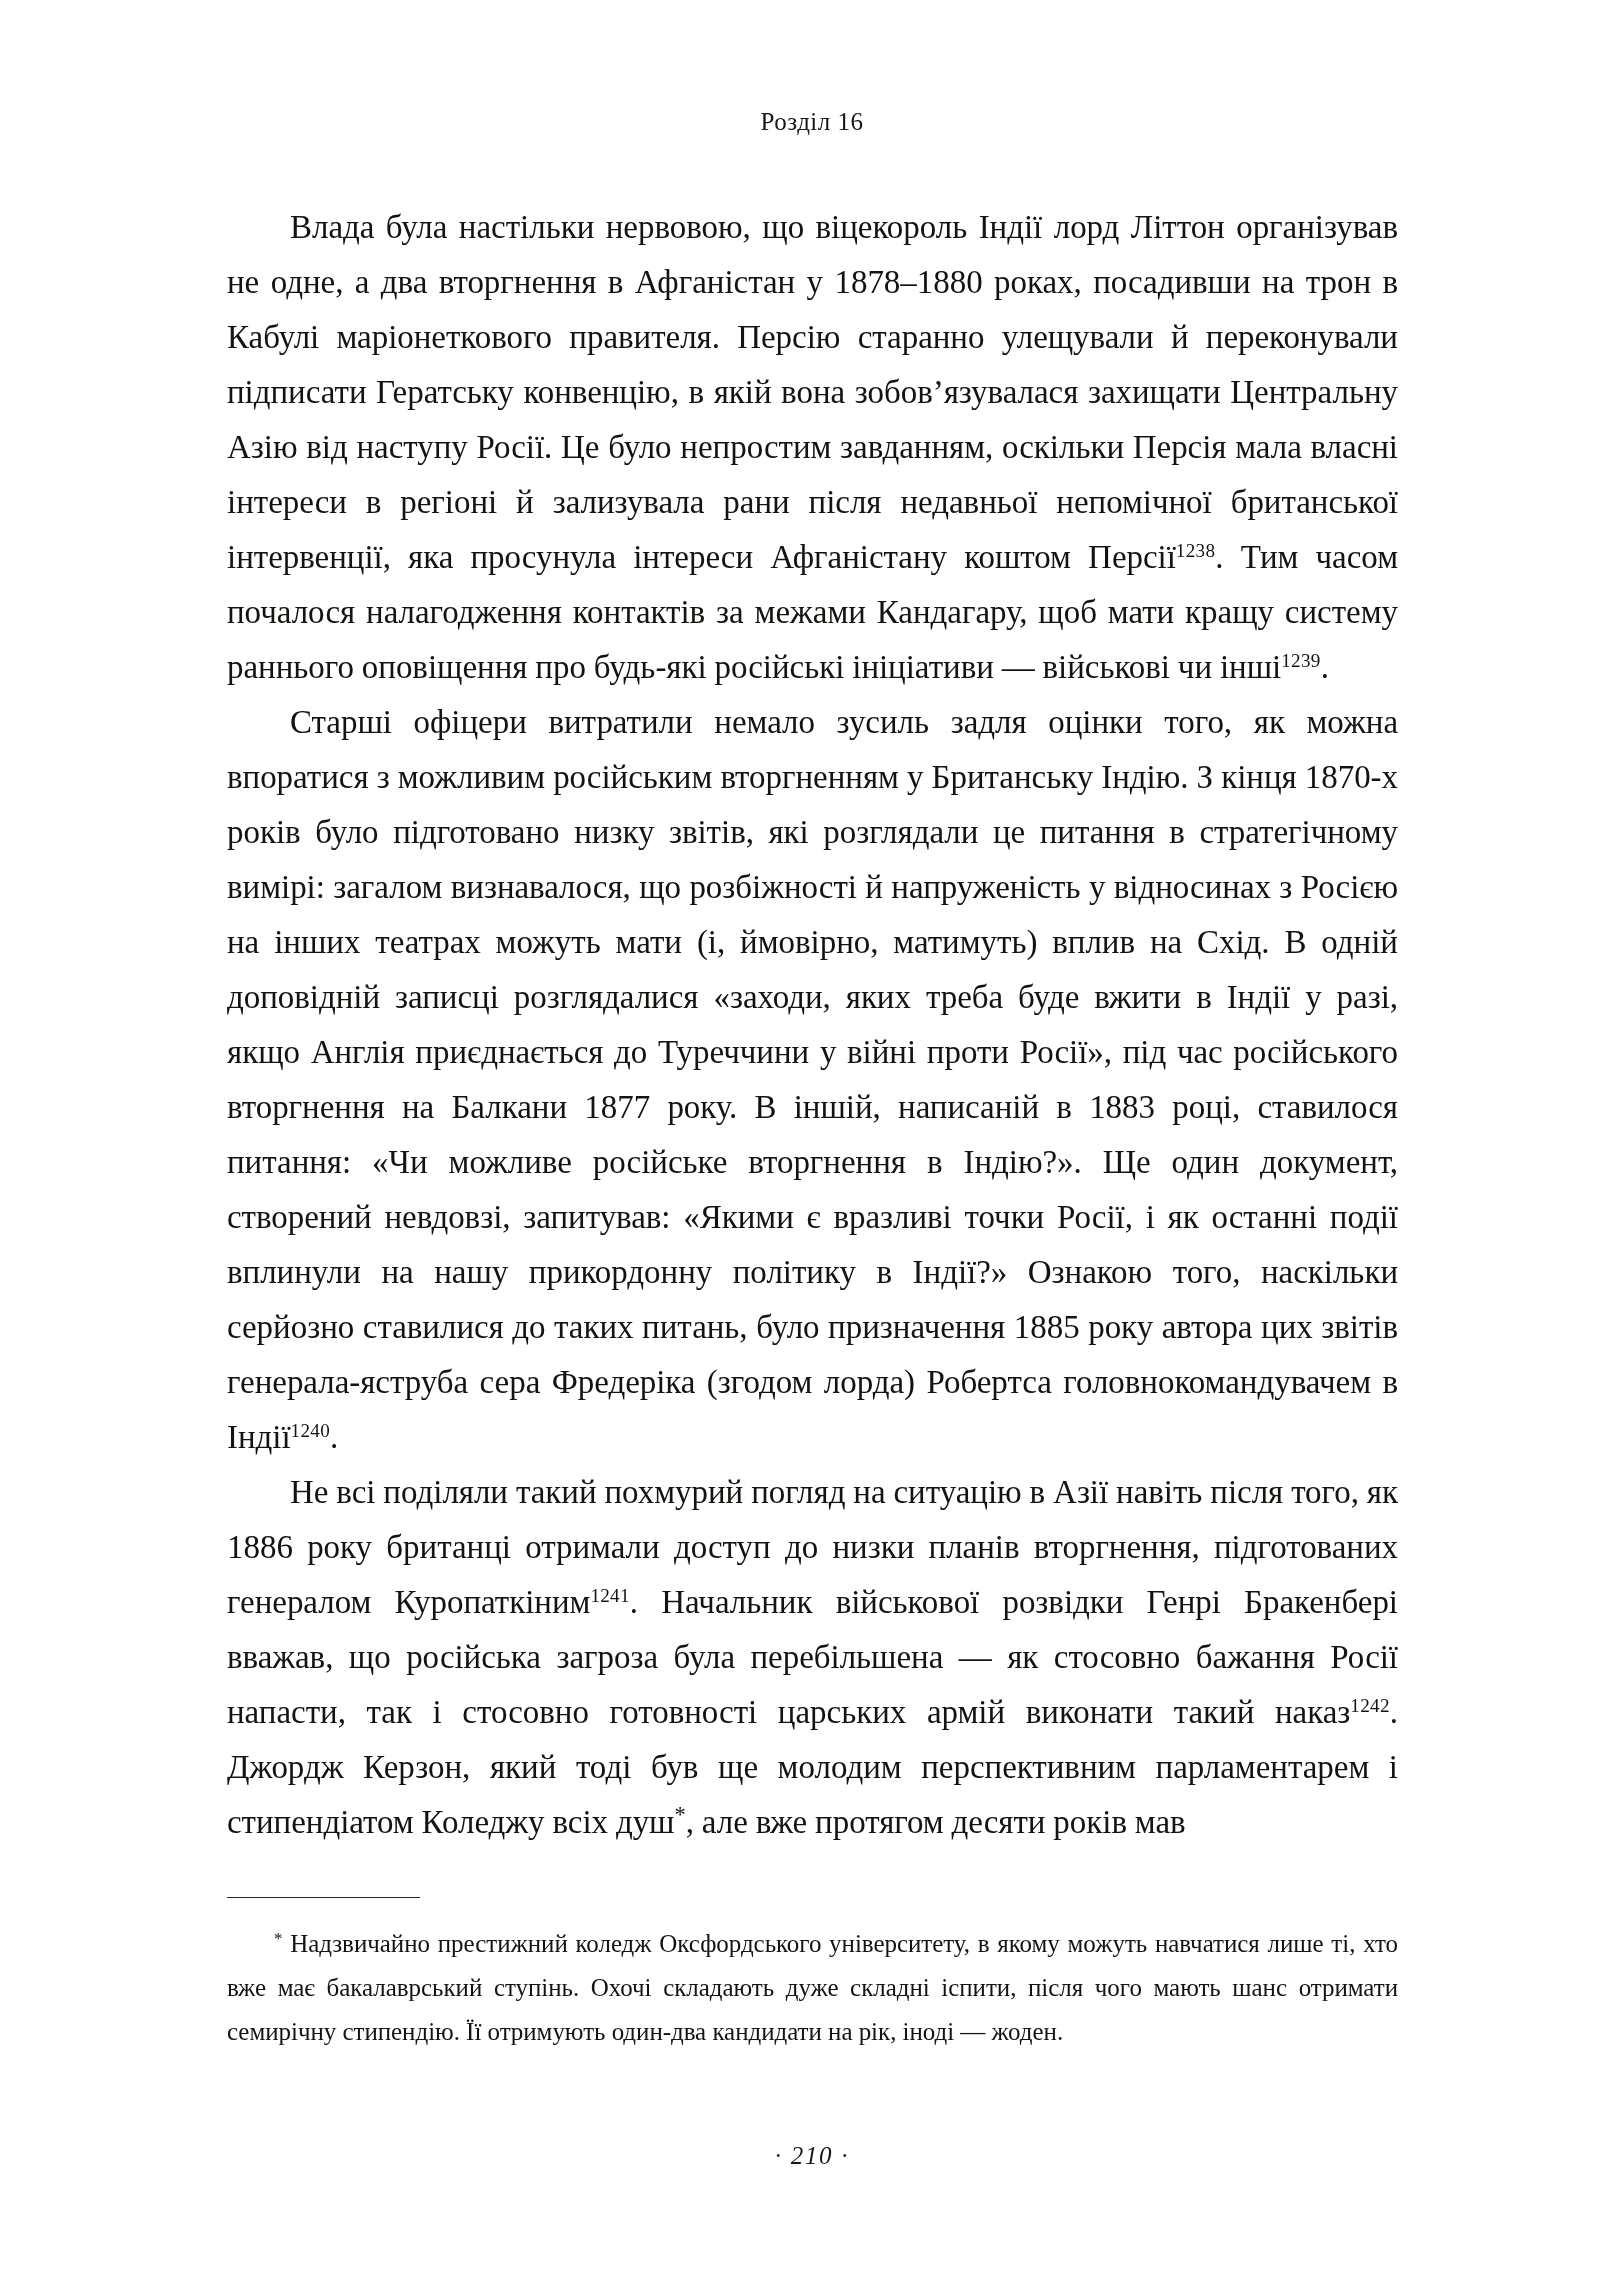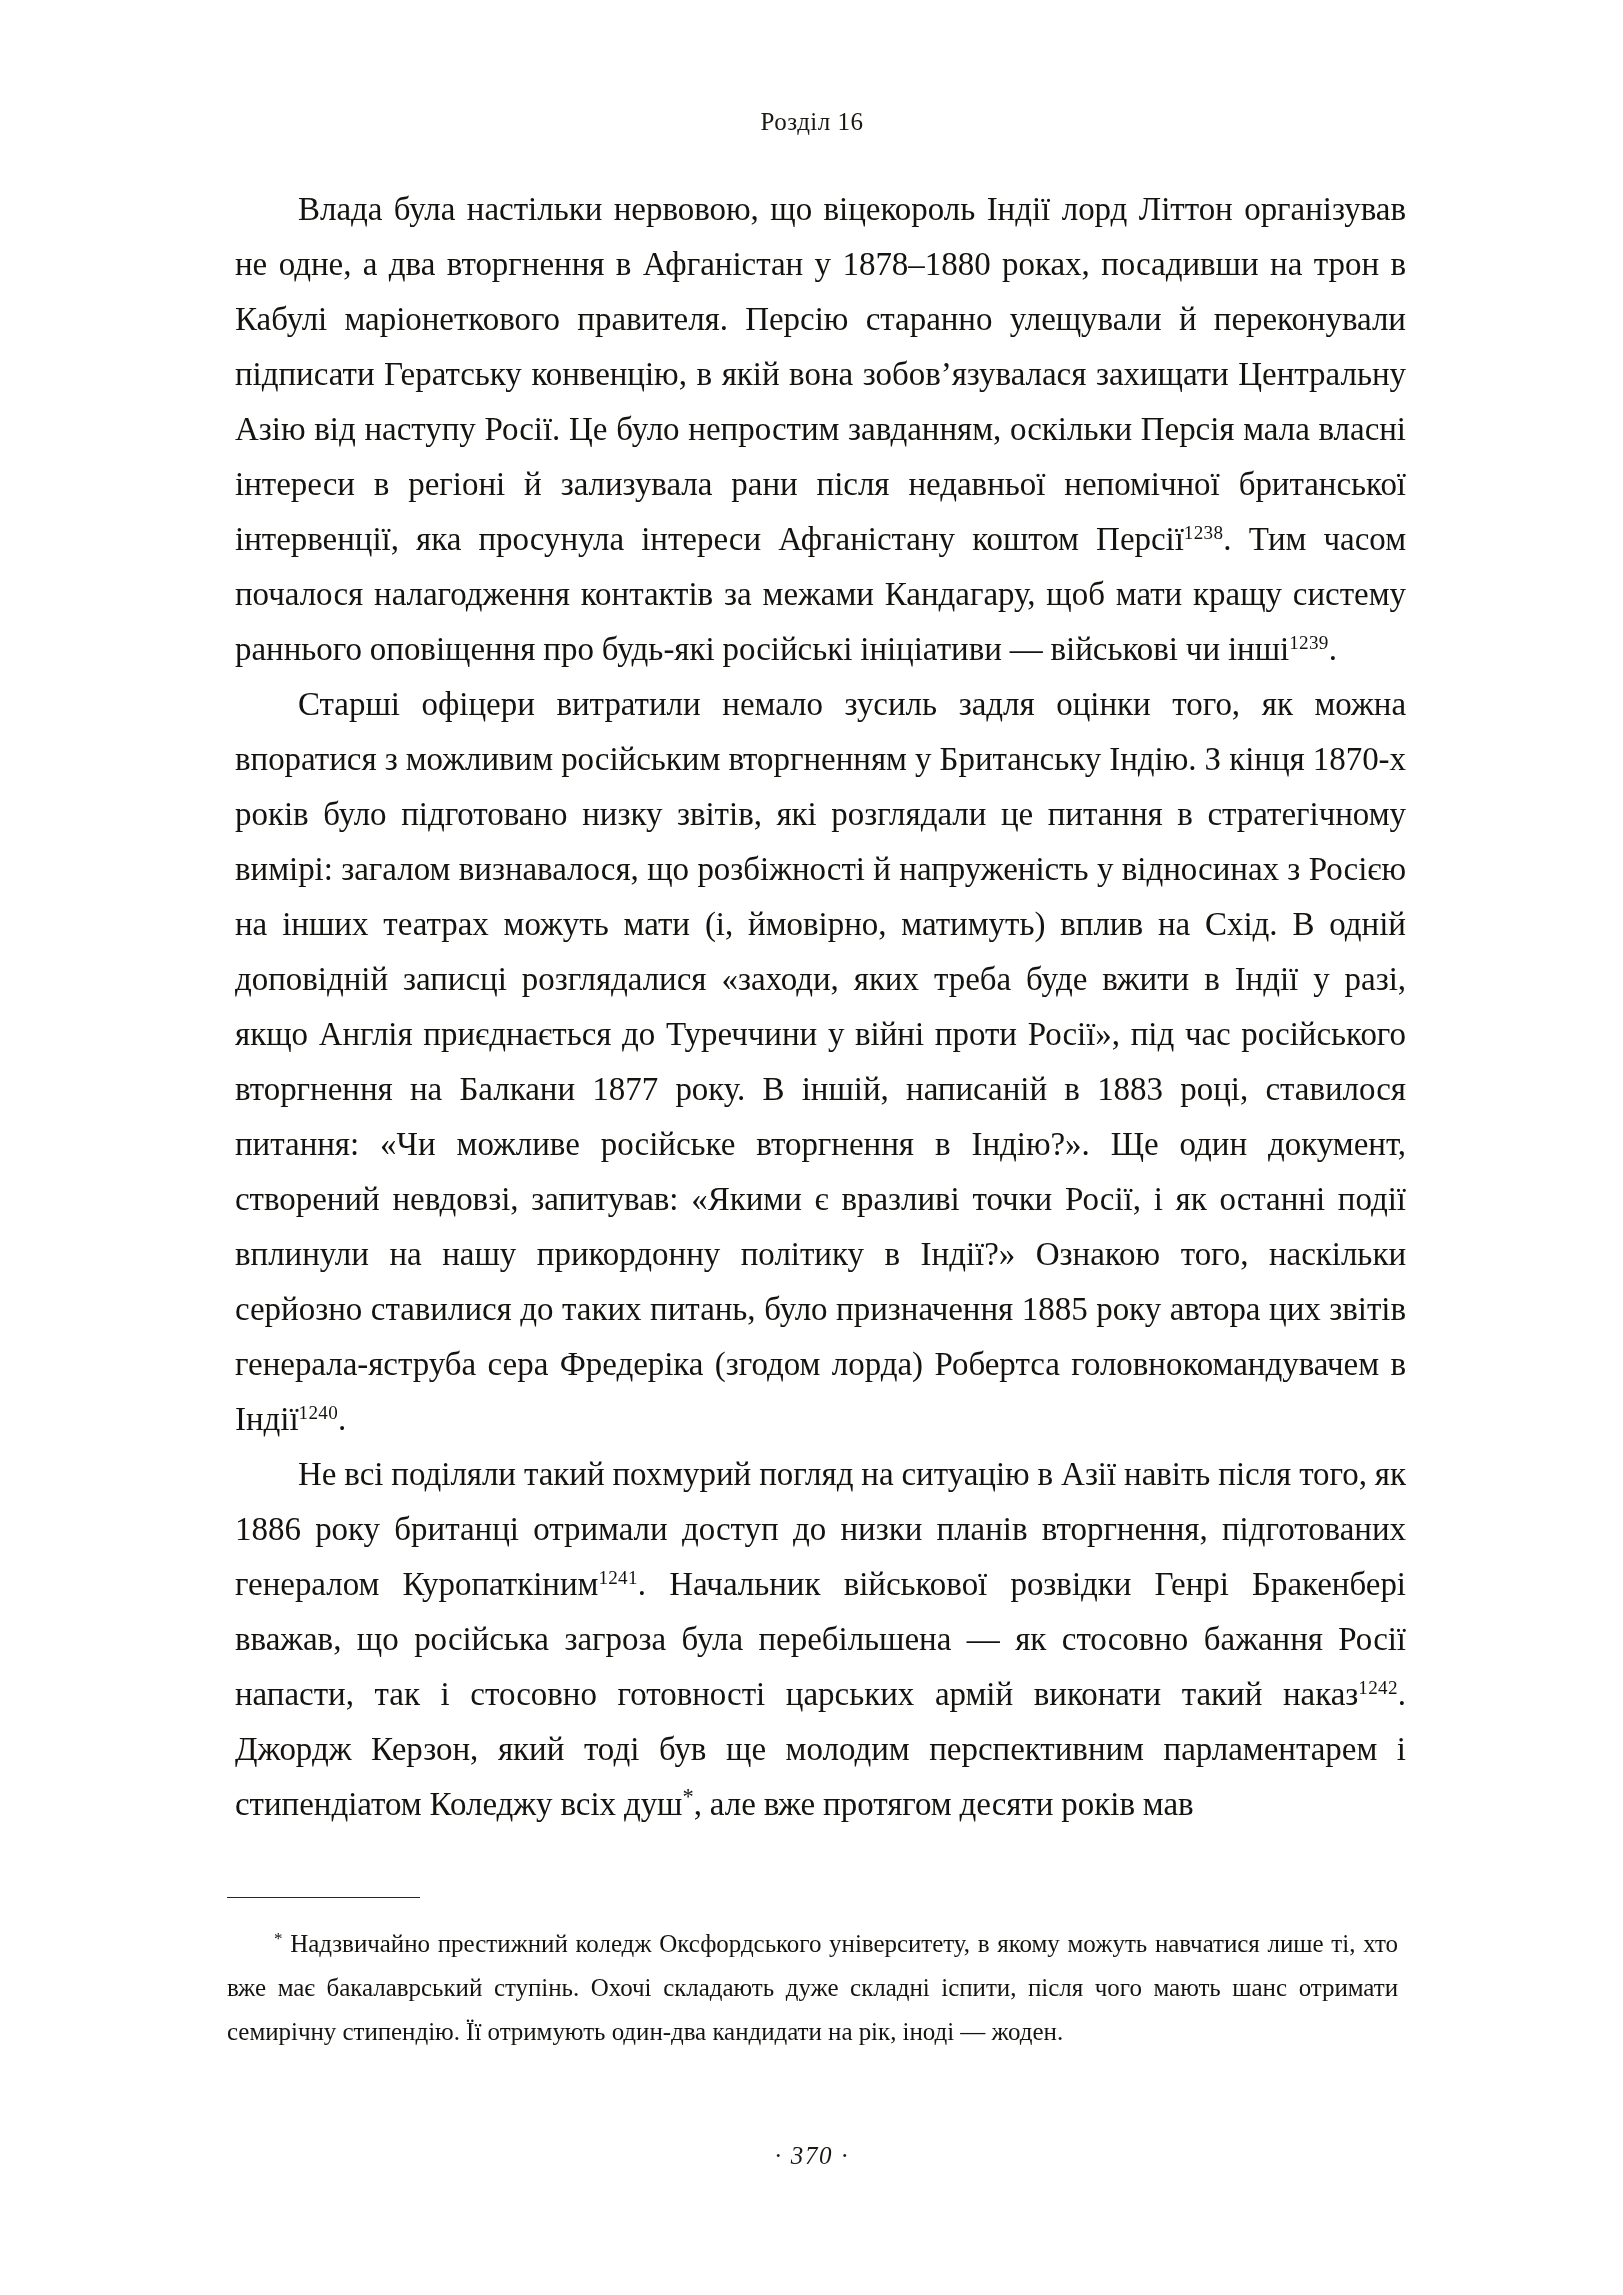--- a/index.html
+++ b/index.html
@@ -29,24 +29,23 @@
     right: 0;
     text-align: center;
     font-size: 25px;
     letter-spacing: 0.5px;
     color: #1b1814;
   }
 
   
   .text-block {
     position: absolute;
-    top: 182px;
+    top: 200px;
     left: 227px;
     width: 1171px;
-    margin-left: 8px;
   }
 
   p.body-par {
     margin: 0;
     text-align: justify;
     text-justify: inter-word;
     font-size: 33px;
     line-height: 55px;
     text-indent: 63px;
     hyphens: manual;
@@ -121,16 +120,16 @@
     <p class="body-par">Влада була настільки нервовою, що віцекороль Індії лорд Літтон організував не одне, а два вторгнення в Афганістан у 1878–1880 роках, посадивши на трон в Кабулі маріонеткового правителя. Персію старанно улещували й переконували підписати Гератську конвенцію, в якій вона зобов’язувалася захищати Центральну Азію від наступу Росії. Це було непростим завданням, оскільки Персія мала власні інтереси в регіоні й зализувала рани після недавньої непомічної британської інтервенції, яка просунула інтереси Афганістану коштом Персії<sup class="note">1238</sup>. Тим часом почалося налагодження контактів за межами Кандагару, щоб мати кращу систему раннього оповіщення про будь-які російські ініціативи — військові чи інші<sup class="note">1239</sup>.</p>
     <p class="body-par">Старші офіцери витратили немало зусиль задля оцінки того, як можна впоратися з можливим російським вторгненням у Британську Індію. З кінця 1870-х років було підготовано низку звітів, які розглядали це питання в стратегічному вимірі: загалом визнавалося, що розбіжності й напруженість у відносинах з Росією на інших театрах можуть мати (і, ймовірно, матимуть) вплив на Схід. В одній доповідній записці розглядалися «заходи, яких треба буде вжити в Індії у разі, якщо Англія приєднається до Туреччини у війні проти Росії», під час російського вторгнення на Балкани 1877 року. В іншій, написаній в 1883 році, ставилося питання: «Чи можливе російське вторгнення в Індію?». Ще один документ, створений невдовзі, запитував: «Якими є вразливі точки Росії, і як останні події вплинули на нашу прикордонну політику в Індії?» Ознакою того, наскільки серйозно ставилися до таких питань, було призначення 1885 року автора цих звітів генерала-яструба сера Фредеріка (згодом лорда) Робертса головнокомандувачем в Індії<sup class="note">1240</sup>.</p>
     <p class="body-par">Не всі поділяли такий похмурий погляд на ситуацію в Азії навіть після того, як 1886 року британці отримали доступ до низки планів вторгнення, підготованих генералом Куропаткіним<sup class="note">1241</sup>. Начальник військової розвідки Генрі Бракенбері вважав, що російська загроза була перебільшена — як стосовно бажання Росії напасти, так і стосовно готовності царських армій виконати такий наказ<sup class="note">1242</sup>. Джордж Керзон, який тоді був ще молодим перспективним парламентарем і стипендіатом Коледжу всіх душ<sup class="asterisk">*</sup>, але вже протягом десяти років мав</p>
   </div>
 
   <div class="footnote-area">
     <hr class="footnote-rule">
     <p class="footnote-par"><sup class="asterisk">*</sup> Надзвичайно престижний коледж Оксфордського університету, в якому можуть навчатися лише ті, хто вже має бакалаврський ступінь. Охочі складають дуже складні іспити, після чого мають шанс отримати семирічну стипендію. Її отримують один-два кандидати на рік, іноді — жоден.</p>
   </div>
 
-  <div class="folio">· 370 ·</div>
+  <div class="folio">· 210 ·</div>
 
 </div>
 
 
 </body></html>

